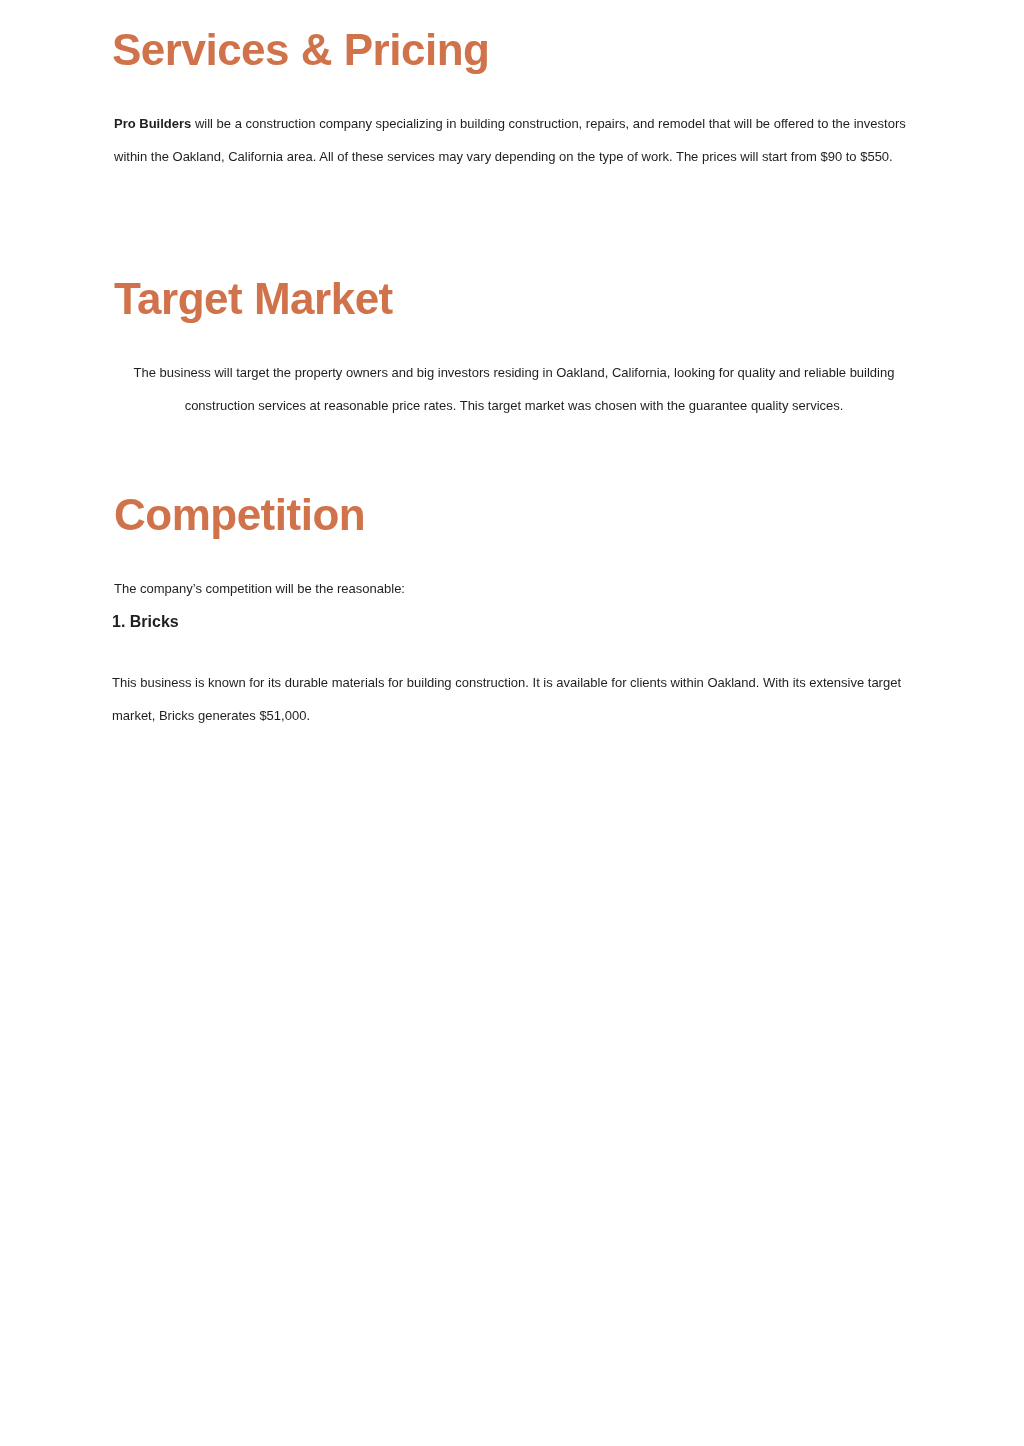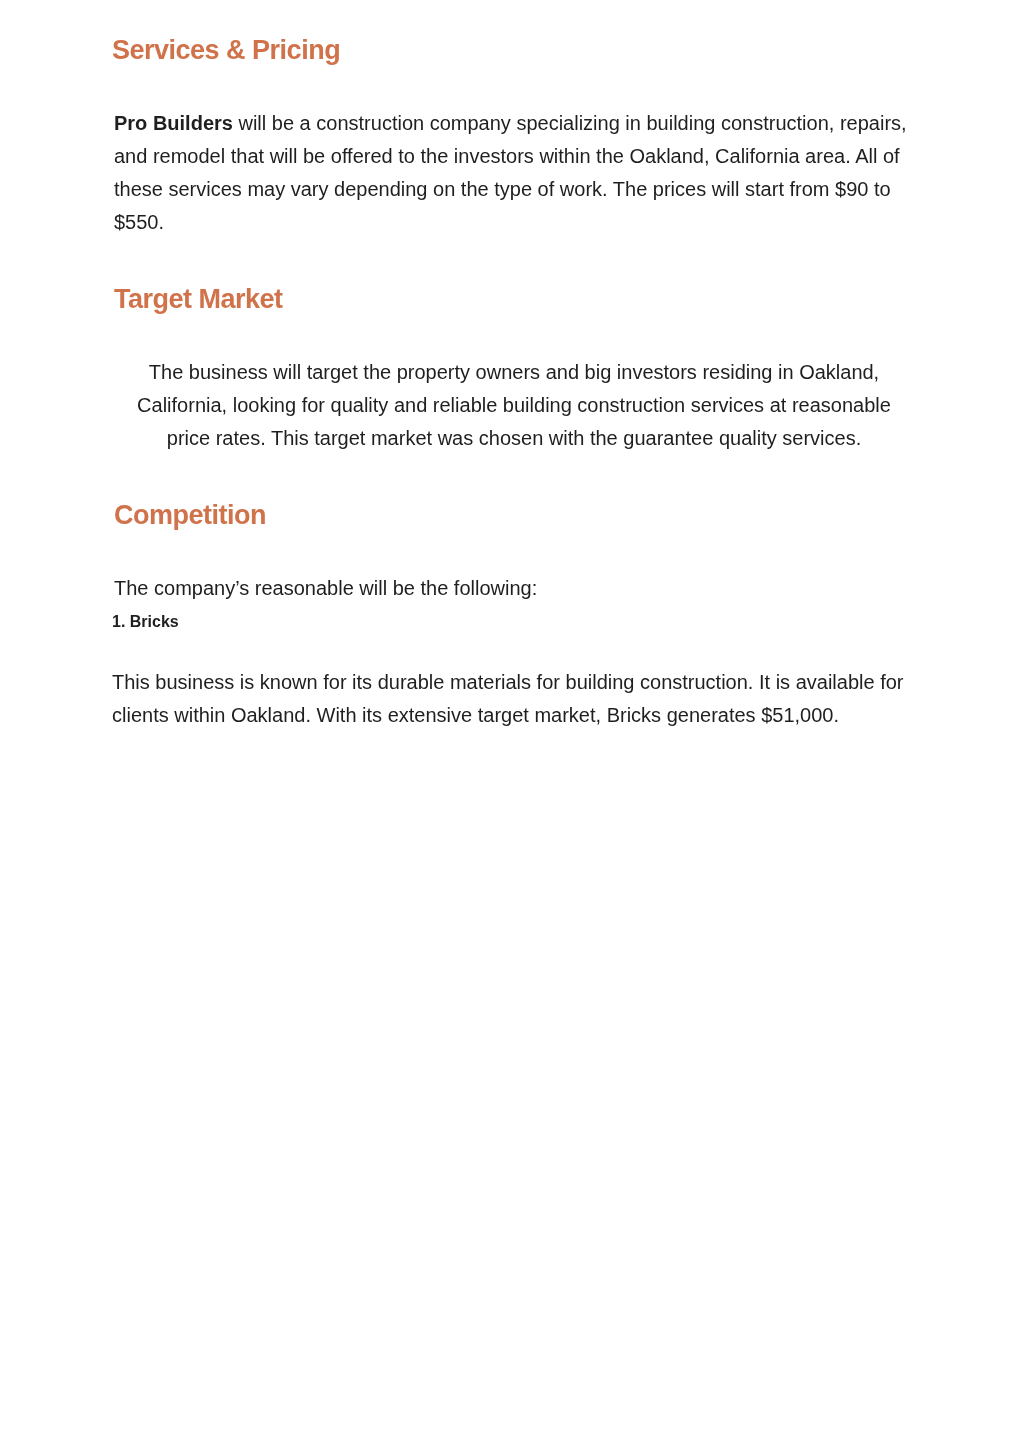--- a/index.html
+++ b/index.html
@@ -20,29 +20,29 @@
       left: 0;
       top: 0;
       width: 1024px;
       height: 1446px;
     }
     .heading {
       position: absolute;
       margin: 0;
       color: #d0724a;
       font-weight: bold;
-      font-size: 27px;
+      font-size: 44px;
       line-height: 48px;
       letter-spacing: -0.5px;
       white-space: nowrap;
     }
     .para {
       position: absolute;
       margin: 0;
-      font-size: 20px;
+      font-size: 13px;
       line-height: 33px;
       color: #1f1f1f;
       width: 800px;
     }
     .para b {
       font-weight: bold;
     }
     .list-item {
       position: absolute;
       margin: 0;
@@ -61,19 +61,19 @@
   <h2 class="heading" style="left:112px; top:26px;">Services &amp; Pricing</h2>
 
   <p class="para" style="left:114px; top:107px;"><b>Pro Builders</b><span> will be a construction company specializing in building construction, repairs, and remodel that will be offered to the investors within the Oakland, California area. All of these services may vary depending on the type of work. The prices will start from $90 to $550.</span></p>
 
   <h2 class="heading" style="left:114px; top:275px;">Target Market</h2>
 
   <p class="para" style="left:114px; top:356px;text-align:center;">The business will target the property owners and big investors residing in Oakland, California, looking for quality and reliable building construction services at reasonable price rates. This target market was chosen with the guarantee quality services.</p>
 
   <h2 class="heading" style="left:114px; top:491px;">Competition</h2>
 
-  <p class="para" style="left:114px; top:572px;">The company’s reasonable will be the following:</p>
+  <p class="para" style="left:114px; top:572px;">The company’s competition will be the reasonable:</p>
 
   <p class="list-item" style="left:112px; top:605px;">1. Bricks</p>
 
   <p class="para" style="left:112px; top:666px;">This business is known for its durable materials for building construction. It is available for clients within Oakland. With its extensive target market, Bricks generates $51,000.</p>
 
 </div>
 
 </body></html>

